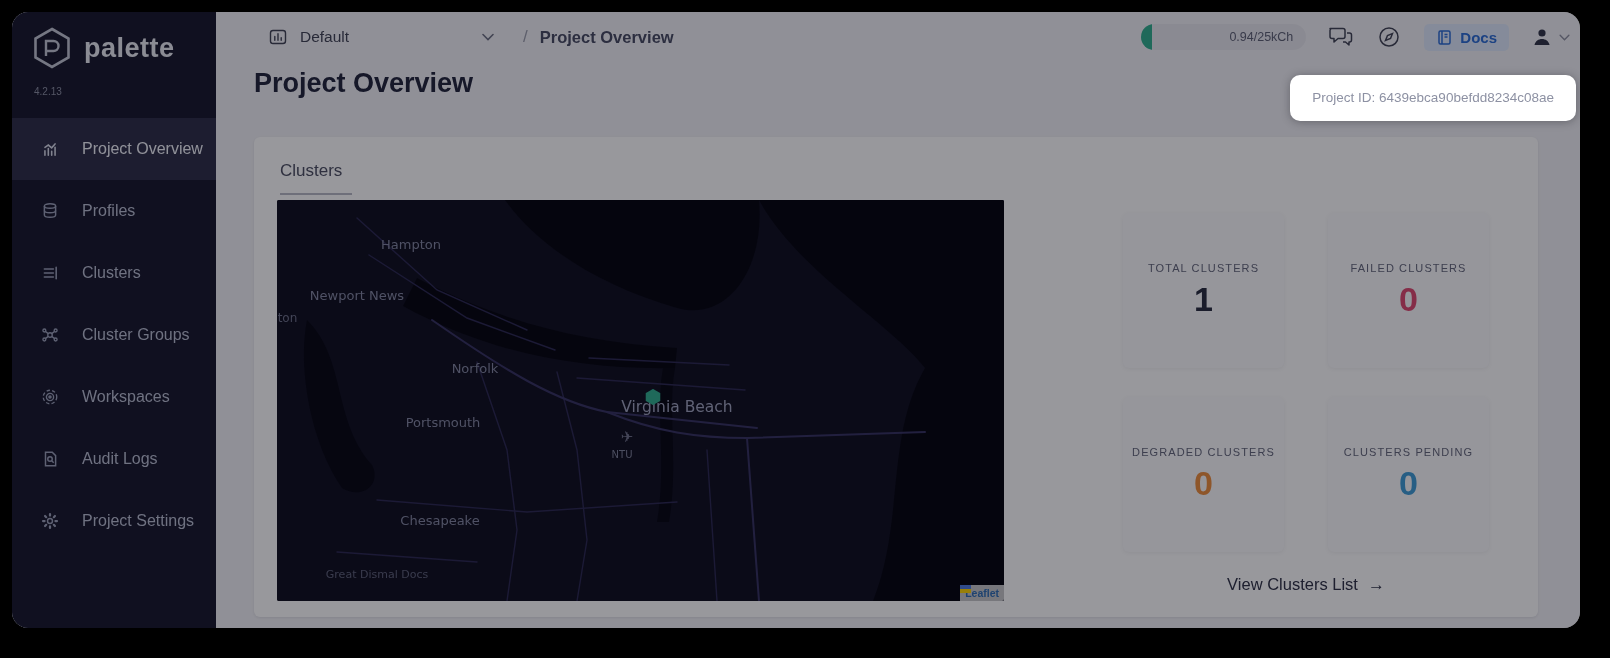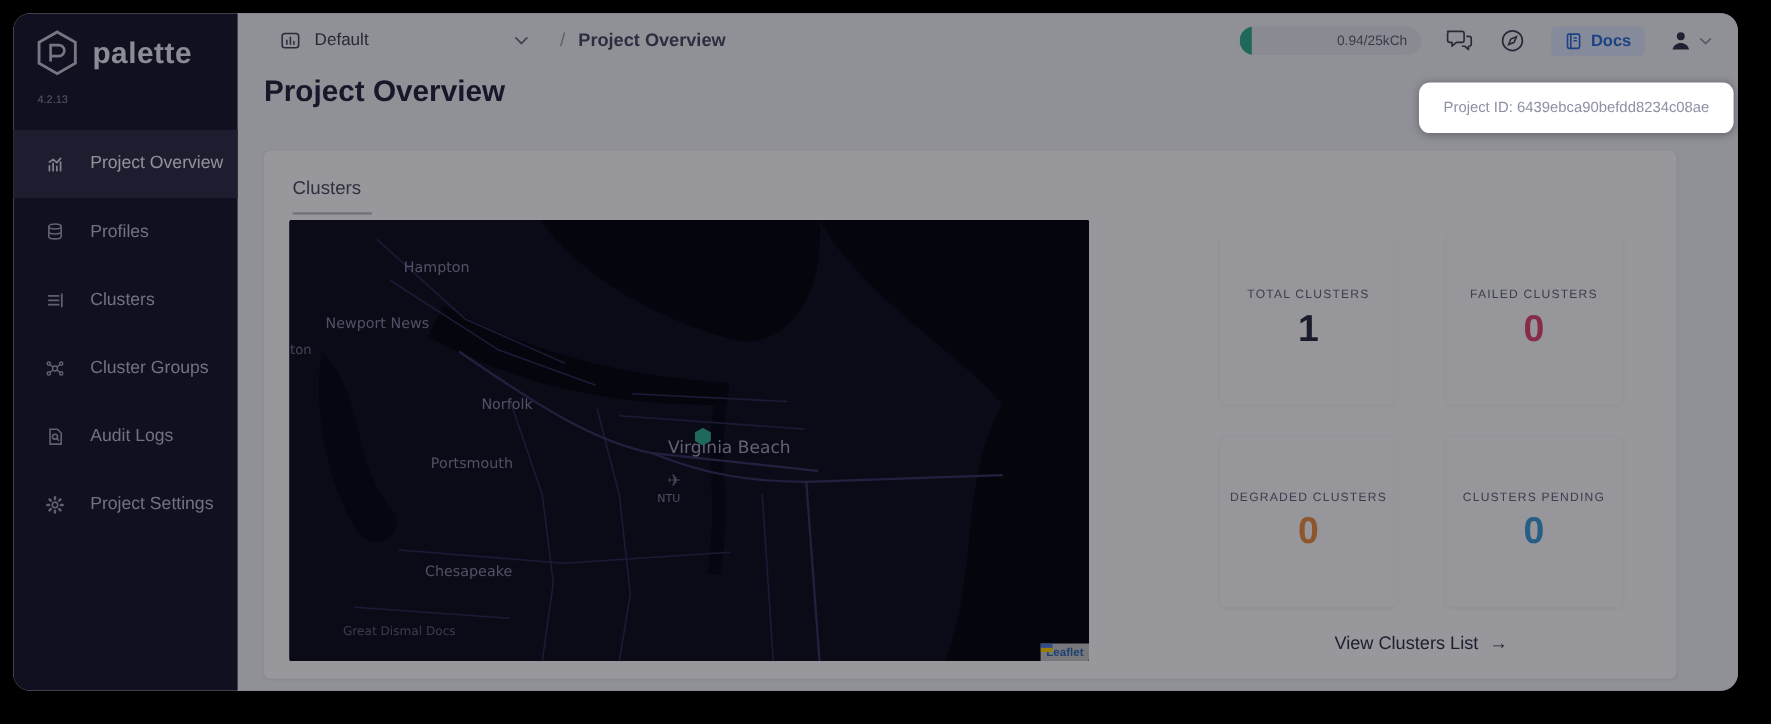--- a/index.html
+++ b/index.html
@@ -11,21 +11,21 @@
   .brand-row{position:absolute;left:18px;top:14px;display:flex;align-items:center;gap:10px;}
   .brand-text{font-size:27px;font-weight:600;letter-spacing:.5px;color:#e9eaf2;}
   .version{position:absolute;left:22px;top:74px;font-size:10px;color:#8b8ea2;}
   .nav{position:absolute;left:0;top:106px;width:100%;}
   .nav-item{height:62px;display:flex;align-items:center;gap:22px;padding-left:28px;cursor:pointer;
     color:#b9bdd1;font-size:16px;}
   .nav-item .nicon{width:20px;height:20px;color:#9ba0b8;display:flex;align-items:center;justify-content:center;}
   .nav-item.active{background:#2b2c45;color:#f2f3fa;}
   .nav-item.active .nicon{color:#d8dbe8;}
   
-  .main{position:absolute;left:196px;top:0;width:1364px;height:100%;}
+  .main{position:absolute;left:210px;top:0;width:1364px;height:100%;}
   .topbar{position:absolute;left:0;top:0;width:100%;height:50px;display:flex;align-items:center;}
   .scope{position:absolute;left:46px;top:10px;width:226px;height:30px;display:flex;align-items:center;
     justify-content:space-between;cursor:pointer;}
   .scope-left{display:flex;align-items:center;gap:12px;color:#3f4254;font-size:15.5px;}
   .crumb{position:absolute;left:301px;top:10px;height:30px;display:flex;align-items:center;gap:12px;}
   .crumb-sep{color:#9a9dac;font-size:17px;}
   .crumb-cur{color:#454961;font-size:16.5px;font-weight:600;}
   .top-right{position:absolute;right:16px;top:0;height:50px;display:flex;align-items:center;gap:22px;}
   .usage-pill{position:relative;width:165px;height:26px;background:#e7e7ee;border-radius:13px;overflow:hidden;}
   .usage-fill{position:absolute;left:0;top:0;bottom:0;width:11px;background:#2fae8e;border-radius:13px 0 0 13px;}
@@ -124,20 +124,30 @@
           <svg width="18" height="18" viewBox="0 0 16 16" fill="none" stroke="currentColor" stroke-width="1.2">
             <circle cx="8" cy="8" r="2"></circle>
               <circle cx="3" cy="4" r="1.3"></circle>
               <circle cx="13" cy="4" r="1.3"></circle>
             <circle cx="3" c="12" cy="12" r="1.3"></circle>
               <circle cx="13" cy="12" r="1.3"></circle>
             <path d="M4.1 5 6.5 6.8M11.9 5 9.5 6.8M4.1 11 6.5 9.2M11.9 11 9.5 9.2"></path>
           </svg>
         </span>
         <span>Cluster Groups</span>
+      </div>
+      <div class="nav-item">
+        <span class="nicon">
+          <svg width="18" height="18" viewBox="0 0 16 16" fill="none" stroke="currentColor" stroke-width="1.2">
+            <circle cx="8" cy="8" r="6" stroke-dasharray="3 2"></circle>
+            <circle cx="8" cy="8" r="3.2"></circle>
+            <circle cx="8" cy="8" r="1" fill="currentColor"></circle>
+          </svg>
+        </span>
+        <span>Workspaces</span>
       </div>
       <div class="nav-item">
         <span class="nicon">
           <svg width="18" height="18" viewBox="0 0 16 16" fill="none" stroke="currentColor" stroke-width="1.3">
             <path d="M4 2h6l3 3v9H4z"></path>
             <circle cx="8" cy="8" r="2"></circle>
             <path d="M9.5 9.5 11.3 11.3"></path>
           </svg>
         </span>
         <span>Audit Logs</span>

